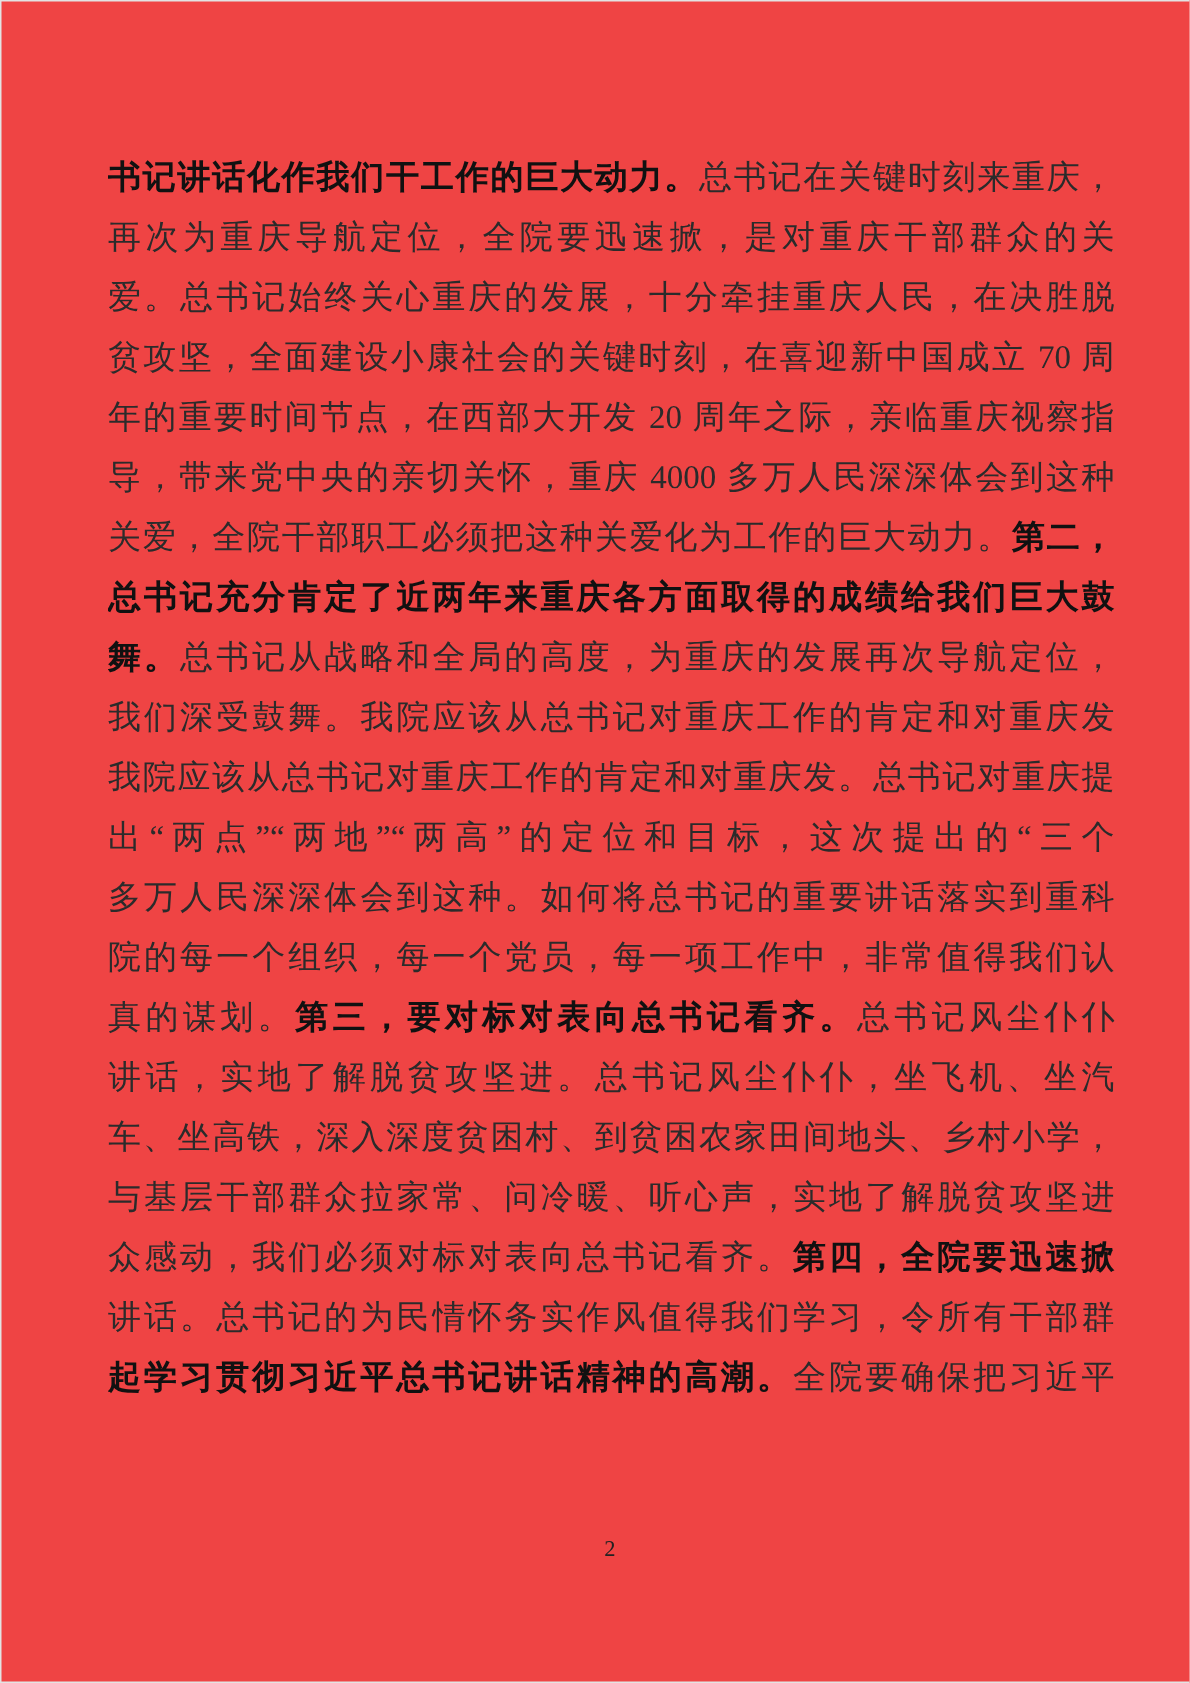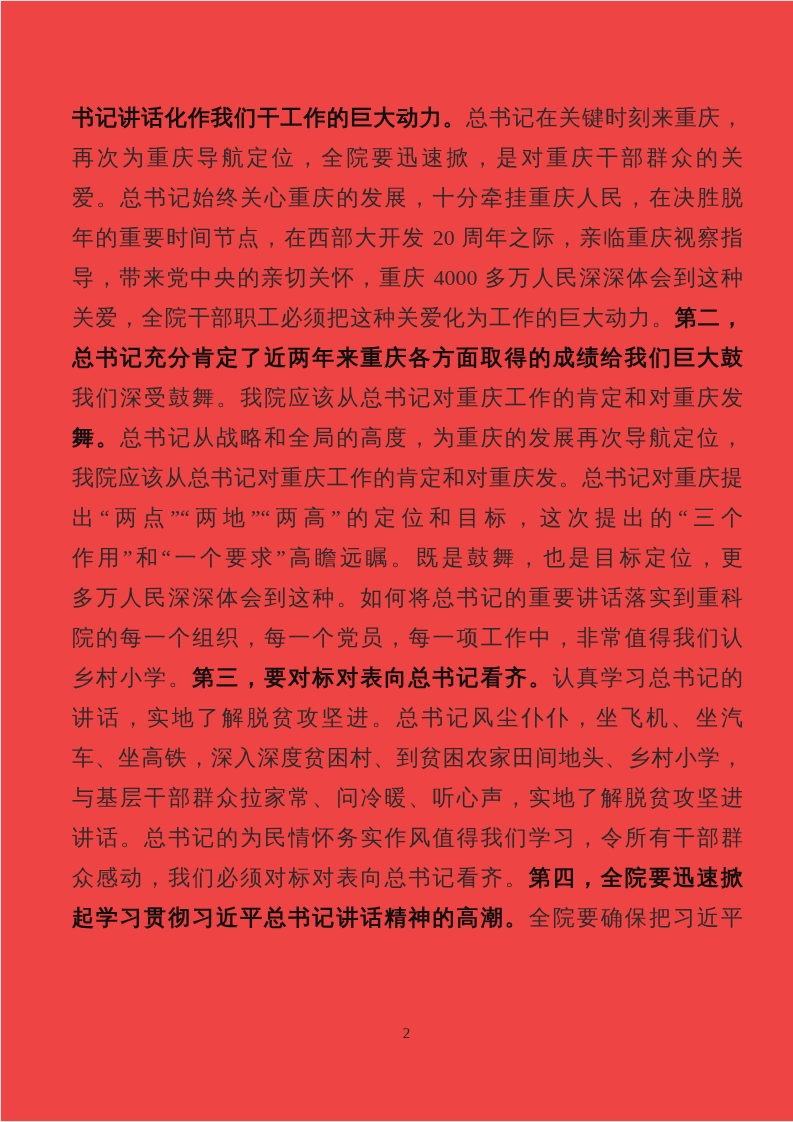--- a/index.html
+++ b/index.html
@@ -56,33 +56,33 @@
   }
 </style>
 </head>
 <body>
 
 <div class="page">
   <div class="doc-body">
       <div class="line"><span class="seg bold">书记讲话化作我们干工作的巨大动力。</span><span class="seg">总书记在关键时刻来重庆，</span></div>
       <div class="line"><span class="seg">再次为重庆导航定位，全院要迅速掀，是对重庆干部群众的关</span></div>
       <div class="line"><span class="seg">爱。总书记始终关心重庆的发展，十分牵挂重庆人民，在决胜脱</span></div>
+      <div class="line"><span class="seg">贫攻坚，全面建设小康社会的关键时刻，在喜迎新中国成立 70 周</span></div>
       <div class="line"><span class="seg">年的重要时间节点，在西部大开发 20 周年之际，亲临重庆视察指</span></div>
       <div class="line"><span class="seg">导，带来党中央的亲切关怀，重庆 4000 多万人民深深体会到这种</span></div>
       <div class="line"><span class="seg">关爱，全院干部职工必须把这种关爱化为工作的巨大动力。</span><span class="seg bold">第二，</span></div>
       <div class="line"><span class="seg bold">总书记充分肯定了近两年来重庆各方面取得的成绩给我们巨大鼓</span></div>
+      <div class="line"><span class="seg bold">舞。</span><span class="seg">总书记从战略和全局的高度，为重庆的发展再次导航定位，</span></div>
       <div class="line"><span class="seg">我们深受鼓舞。我院应该从总书记对重庆工作的肯定和对重庆发</span></div>
-      <div class="line"><span class="seg bold">舞。</span><span class="seg">总书记从战略和全局的高度，为重庆的发展再次导航定位，</span></div>
       <div class="line"><span class="seg">我院应该从总书记对重庆工作的肯定和对重庆发。总书记对重庆提</span></div>
       <div class="line"><span class="seg">出“两点”“两地”“两高”的定位和目标，这次提出的“三个</span></div>
-      <div class="line"><span class="seg">作用”和“一个要求”高瞻远瞩。既是鼓舞，也是目标定位，更</span></div>
       <div class="line"><span class="seg">多万人民深深体会到这种。如何将总书记的重要讲话落实到重科</span></div>
       <div class="line"><span class="seg">院的每一个组织，每一个党员，每一项工作中，非常值得我们认</span></div>
-      <div class="line"><span class="seg">乡村小学。</span><span class="seg bold">第三，要对标对表向总书记看齐。</span><span class="seg">认真学习总书记的</span></div>
+      <div class="line"><span class="seg">真的谋划。</span><span class="seg bold">第三，要对标对表向总书记看齐。</span><span class="seg">总书记风尘仆仆</span></div>
       <div class="line"><span class="seg">讲话，实地了解脱贫攻坚进。总书记风尘仆仆，坐飞机、坐汽</span></div>
       <div class="line"><span class="seg">车、坐高铁，深入深度贫困村、到贫困农家田间地头、乡村小学，</span></div>
       <div class="line"><span class="seg">与基层干部群众拉家常、问冷暖、听心声，实地了解脱贫攻坚进</span></div>
+      <div class="line"><span class="seg">众感动，我们必须对标对表向总书记看齐。</span><span class="seg bold">第四，全院要迅速掀</span></div>
       <div class="line"><span class="seg">讲话。总书记的为民情怀务实作风值得我们学习，令所有干部群</span></div>
-      <div class="line"><span class="seg">众感动，我们必须对标对表向总书记看齐。</span><span class="seg bold">第四，全院要迅速掀</span></div>
       <div class="line"><span class="seg bold">起学习贯彻习近平总书记讲话精神的高潮。</span><span class="seg">全院要确保把习近平</span></div>
     </div>
   <div class="page-footer">2</div>
 </div>
 
 </body></html>

